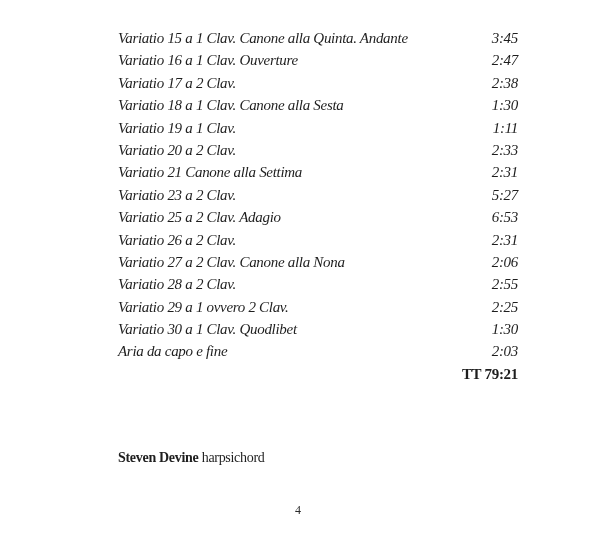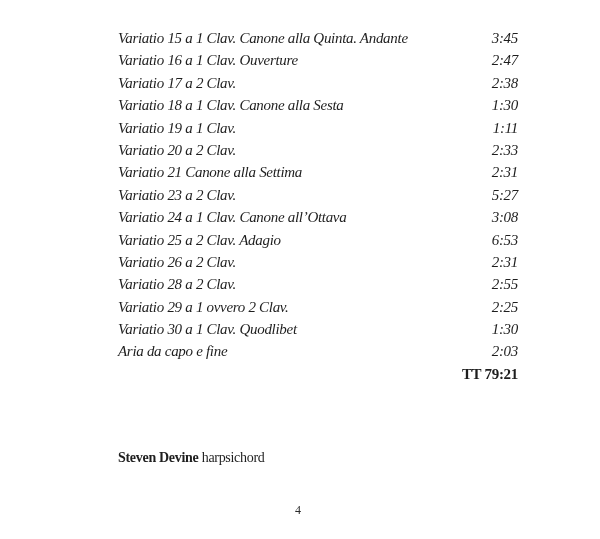--- a/index.html
+++ b/index.html
@@ -104,30 +104,30 @@
     </div>
     <div class="track-row">
       <span class="track-title">Variatio 21 Canone alla Settima</span>
       <span class="track-duration">2:31</span>
     </div>
     <div class="track-row">
       <span class="track-title">Variatio 23 a 2 Clav.</span>
       <span class="track-duration">5:27</span>
     </div>
     <div class="track-row">
-      <span class="track-title">Variatio 24 a 1 Clav. Canone all’Ottava</span>
-      <span class="track-duration">3:08</span>
-    </div>
-    <div class="track-row">
       <span class="track-title">Variatio 25 a 2 Clav. Adagio</span>
       <span class="track-duration">6:53</span>
     </div>
     <div class="track-row">
       <span class="track-title">Variatio 26 a 2 Clav.</span>
       <span class="track-duration">2:31</span>
+    </div>
+    <div class="track-row">
+      <span class="track-title">Variatio 27 a 2 Clav. Canone alla Nona</span>
+      <span class="track-duration">2:06</span>
     </div>
     <div class="track-row">
       <span class="track-title">Variatio 28 a 2 Clav.</span>
       <span class="track-duration">2:55</span>
     </div>
     <div class="track-row">
       <span class="track-title">Variatio 29 a 1 ovvero 2 Clav.</span>
       <span class="track-duration">2:25</span>
     </div>
     <div class="track-row">

